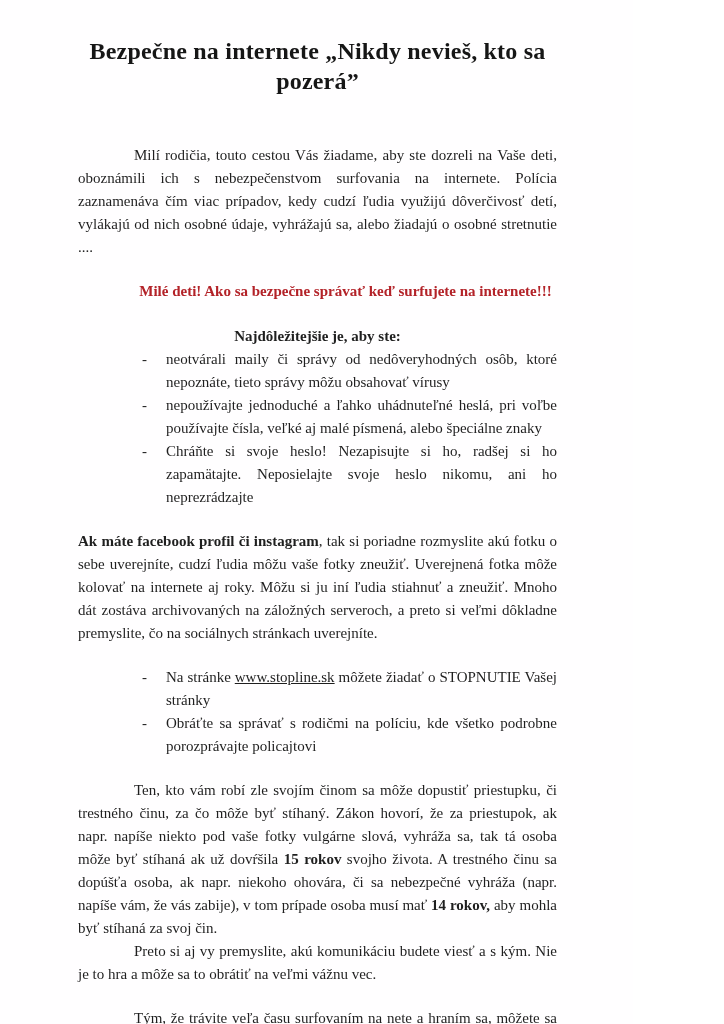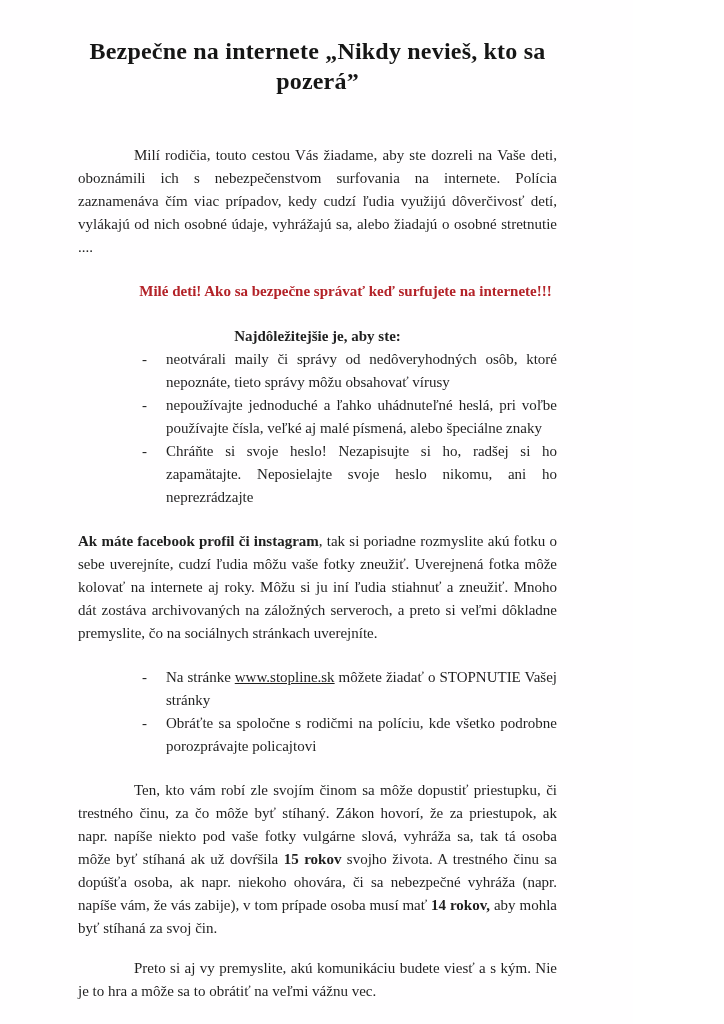--- a/index.html
+++ b/index.html
@@ -17,21 +17,21 @@
   }
   .title {
     font-size:24px;
     line-height:30px;
     font-weight:bold;
     text-align:center;
     margin:0 0 48px 0;
     color:#161616;
     letter-spacing:0.2px;
   }
-  p { margin:17px 0 21px 0; text-align:justify; }
+  p { margin:0 0 21px 0; text-align:justify; }
   .indent { text-indent:56px; }
   .red-heading {
     color:#b32228;
     font-weight:bold;
     margin:0 0 22px 56px;
     text-align:center;
   }
   .bold-heading { font-weight:bold; margin:0; text-align:center; }
   .bold { font-weight:bold; }
   .underline { text-decoration:underline; }
@@ -69,21 +69,21 @@
     <li>neotvárali maily či správy od nedôveryhodných osôb, ktoré nepoznáte, tieto správy môžu obsahovať vírusy</li>
     <li>nepoužívajte jednoduché a ľahko uhádnuteľné heslá, pri voľbe používajte čísla, veľké aj malé písmená, alebo špeciálne znaky</li>
     <li>Chráňte si svoje heslo! Nezapisujte si ho, radšej si ho zapamätajte. Neposielajte svoje heslo nikomu, ani ho neprezrádzajte</li>
   </ul>
 
   <p><span class="bold">Ak máte facebook profil či instagram</span><span>, tak si poriadne rozmyslite akú fotku o sebe uverejníte, cudzí ľudia môžu vaše fotky zneužiť.  Uverejnená fotka  môže kolovať na internete aj roky. Môžu si ju iní ľudia stiahnuť a zneužiť. Mnoho dát zostáva archivovaných na záložných serveroch, a preto si veľmi dôkladne premyslite, čo na sociálnych stránkach uverejníte.</span></p>
 
 
   <ul class="dash-list">
     <li><span>Na stránke </span><span class="underline">www.stopline.sk</span><span> môžete žiadať o STOPNUTIE Vašej stránky</span></li>
-    <li>Obráťte sa spoločne s rodičmi na políciu, kde všetko podrobne porozprávajte policajtovi</li>
+    <li>Obráťte sa správať s rodičmi na políciu, kde všetko podrobne porozprávajte policajtovi</li>
   </ul>
 
   <p class="indent no-gap"><span>Ten, kto vám robí zle svojím činom sa môže dopustiť priestupku, či trestného činu, za čo môže byť stíhaný. Zákon hovorí, že za priestupok, ak napr. napíše niekto pod vaše fotky vulgárne slová, vyhráža sa, tak tá osoba môže byť stíhaná ak už dovŕšila </span><span class="bold">15 rokov</span><span> svojho života. A trestného činu sa dopúšťa osoba, ak napr. niekoho ohovára, či sa nebezpečné vyhráža (napr. napíše vám, že vás zabije), v tom prípade osoba musí mať </span><span class="bold">14 rokov,</span><span> aby mohla byť stíhaná za svoj čin.</span></p>
 
   <p class="indent">Preto si aj vy premyslite, akú komunikáciu budete viesť a s kým. Nie je to hra a môže sa to obrátiť na veľmi vážnu vec.</p>
 
   <p class="indent">Tým, že trávite veľa času surfovaním na nete a hraním sa, môžete sa stať závislými.</p>
 
   <p class="indent">Čo vlastne znamená závislosť na počítači?</p>
 

